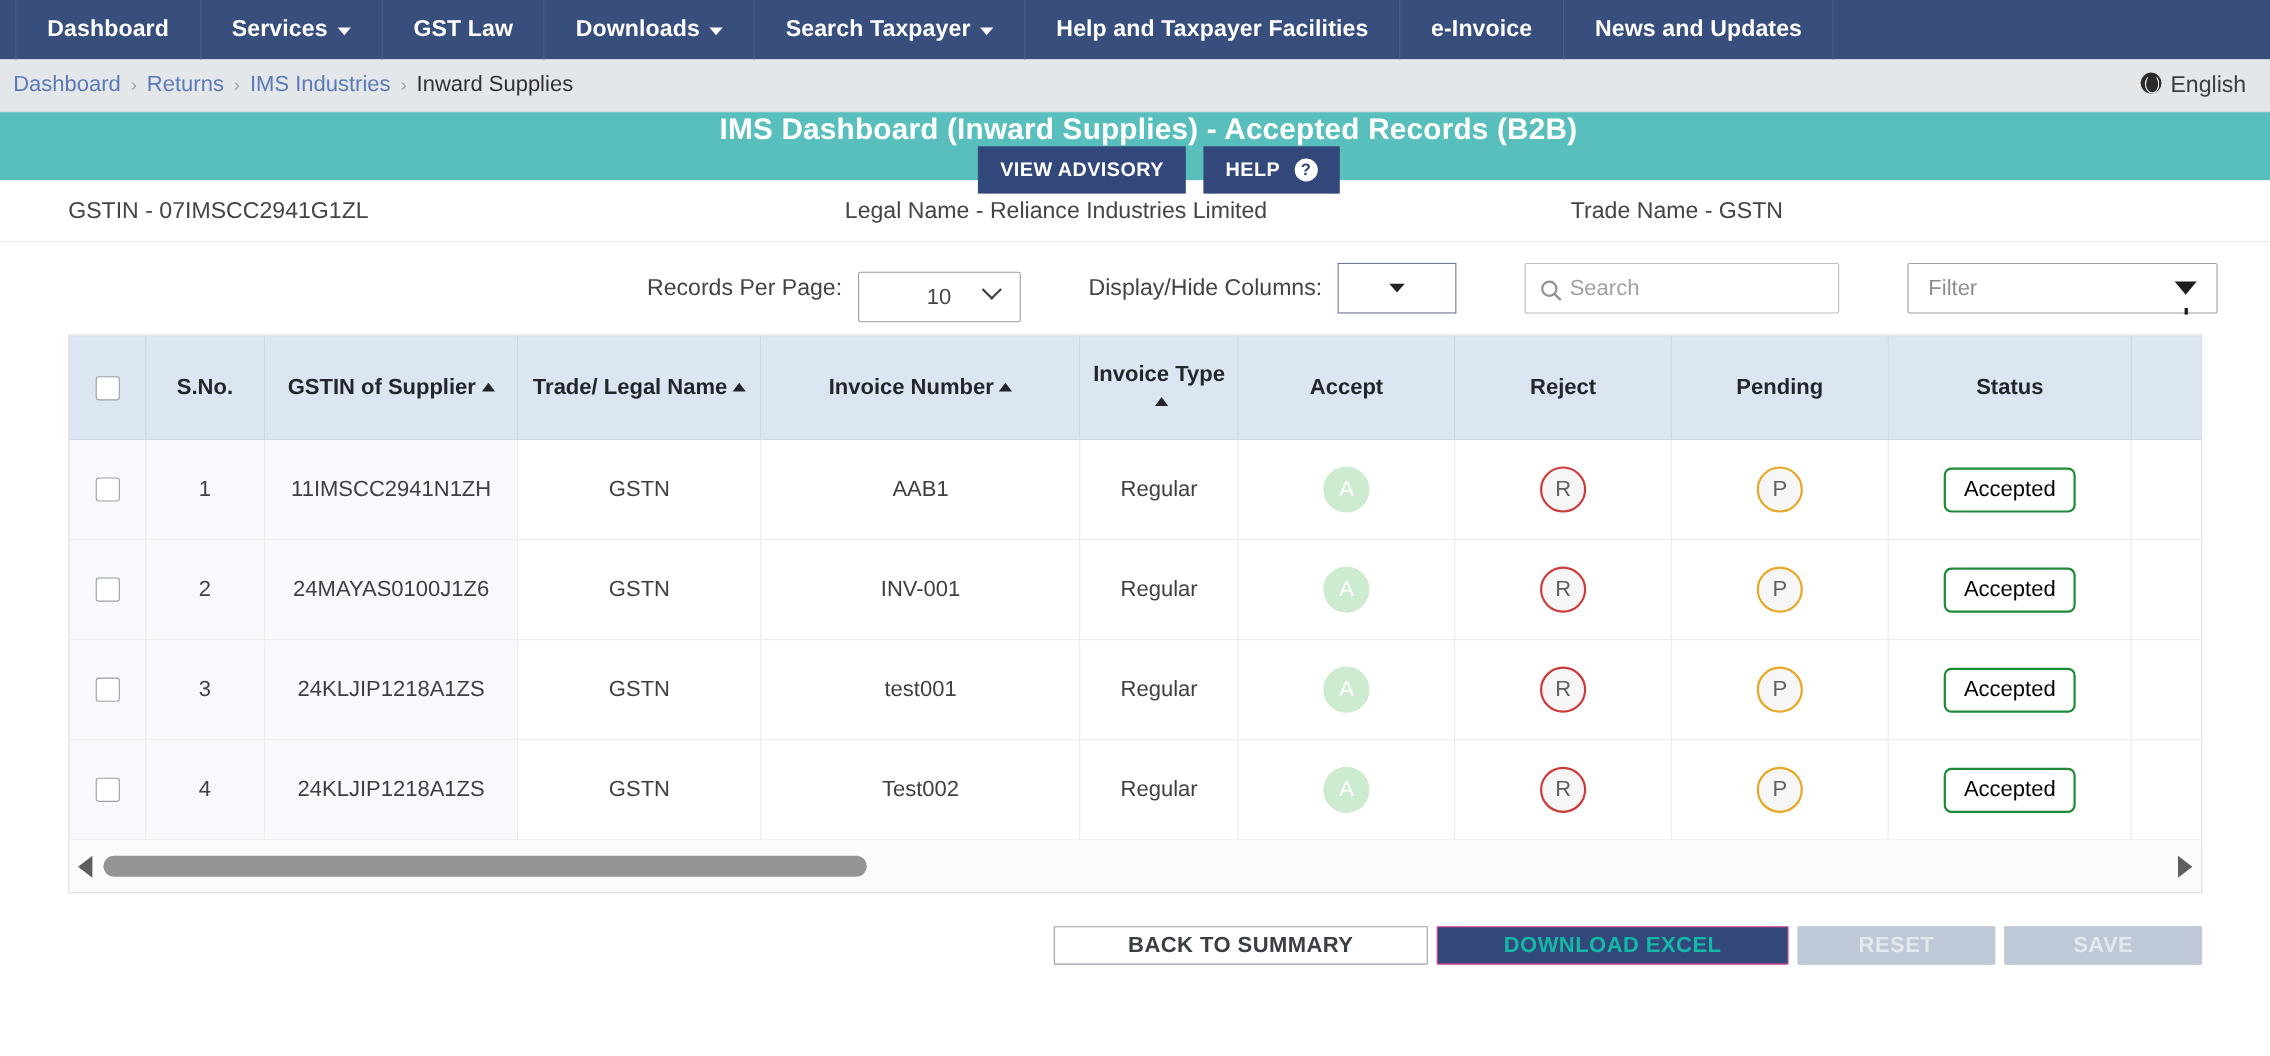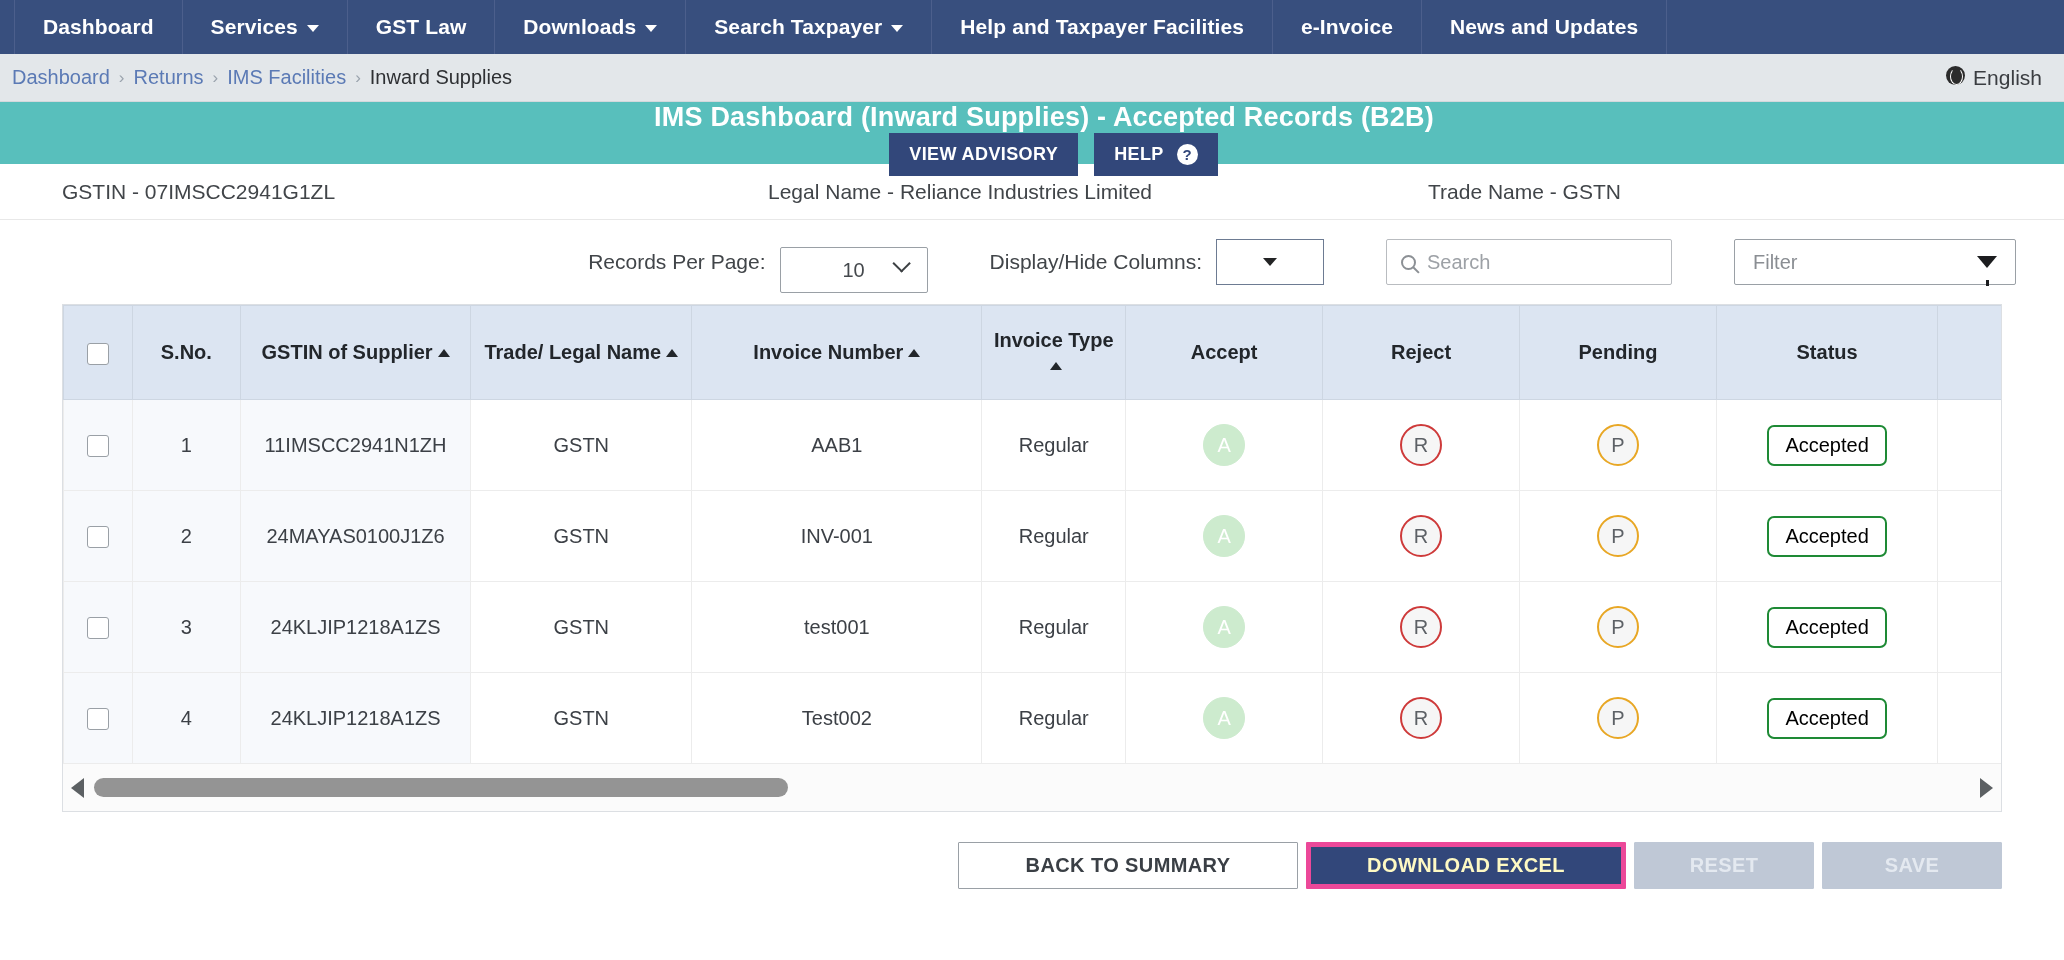--- a/index.html
+++ b/index.html
@@ -425,36 +425,36 @@
     display: flex;
     justify-content: flex-end;
     align-items: center;
     gap: 8px;
     padding: 30px 62px 0 0;
   }
   .fbtn {
     font-size: 20px;
     font-weight: bold;
     letter-spacing: .4px;
-    height: 47px;
+    height: 35px;
     padding: 0 26px;
     cursor: pointer;
     font-family: "Liberation Sans", sans-serif;
     border-radius: 1px;
   }
   .fbtn-outline {
     background: #ffffff;
     color: #3a3f45;
     border: 1px solid #9aa0a6;
     min-width: 340px;
   }
   .fbtn-primary {
     background: #32477A;
-    color: #fef9c3;
-    border: 5px solid #ec4899;
+    color: #14b8a6;
+    border: 1px solid #ec4899;
     min-width: 320px;
   }
   .fbtn-disabled {
     background: #BFC8D6;
     color: #E4E9F0;
     border: 1px solid #BFC8D6;
     min-width: 180px;
     cursor: default;
   }
 </style>
@@ -490,21 +490,21 @@
     <span>News and Updates</span>
   </div>
 </div>
 
 <div class="crumbbar">
   <div class="crumbs">
     <span class="crumb">Dashboard</span>
     <span class="crumb-sep">›</span>
     <span class="crumb">Returns</span>
     <span class="crumb-sep">›</span>
-    <span class="crumb">IMS Facilities</span>
+    <span class="crumb">IMS Industries</span>
     <span class="crumb-sep">›</span>
     <span class="crumb current">Inward Supplies</span>
   </div>
   <div class="lang">
     <span class="globe"></span>
     <span>English</span>
   </div>
 </div>
 
 <div class="titlebar">

